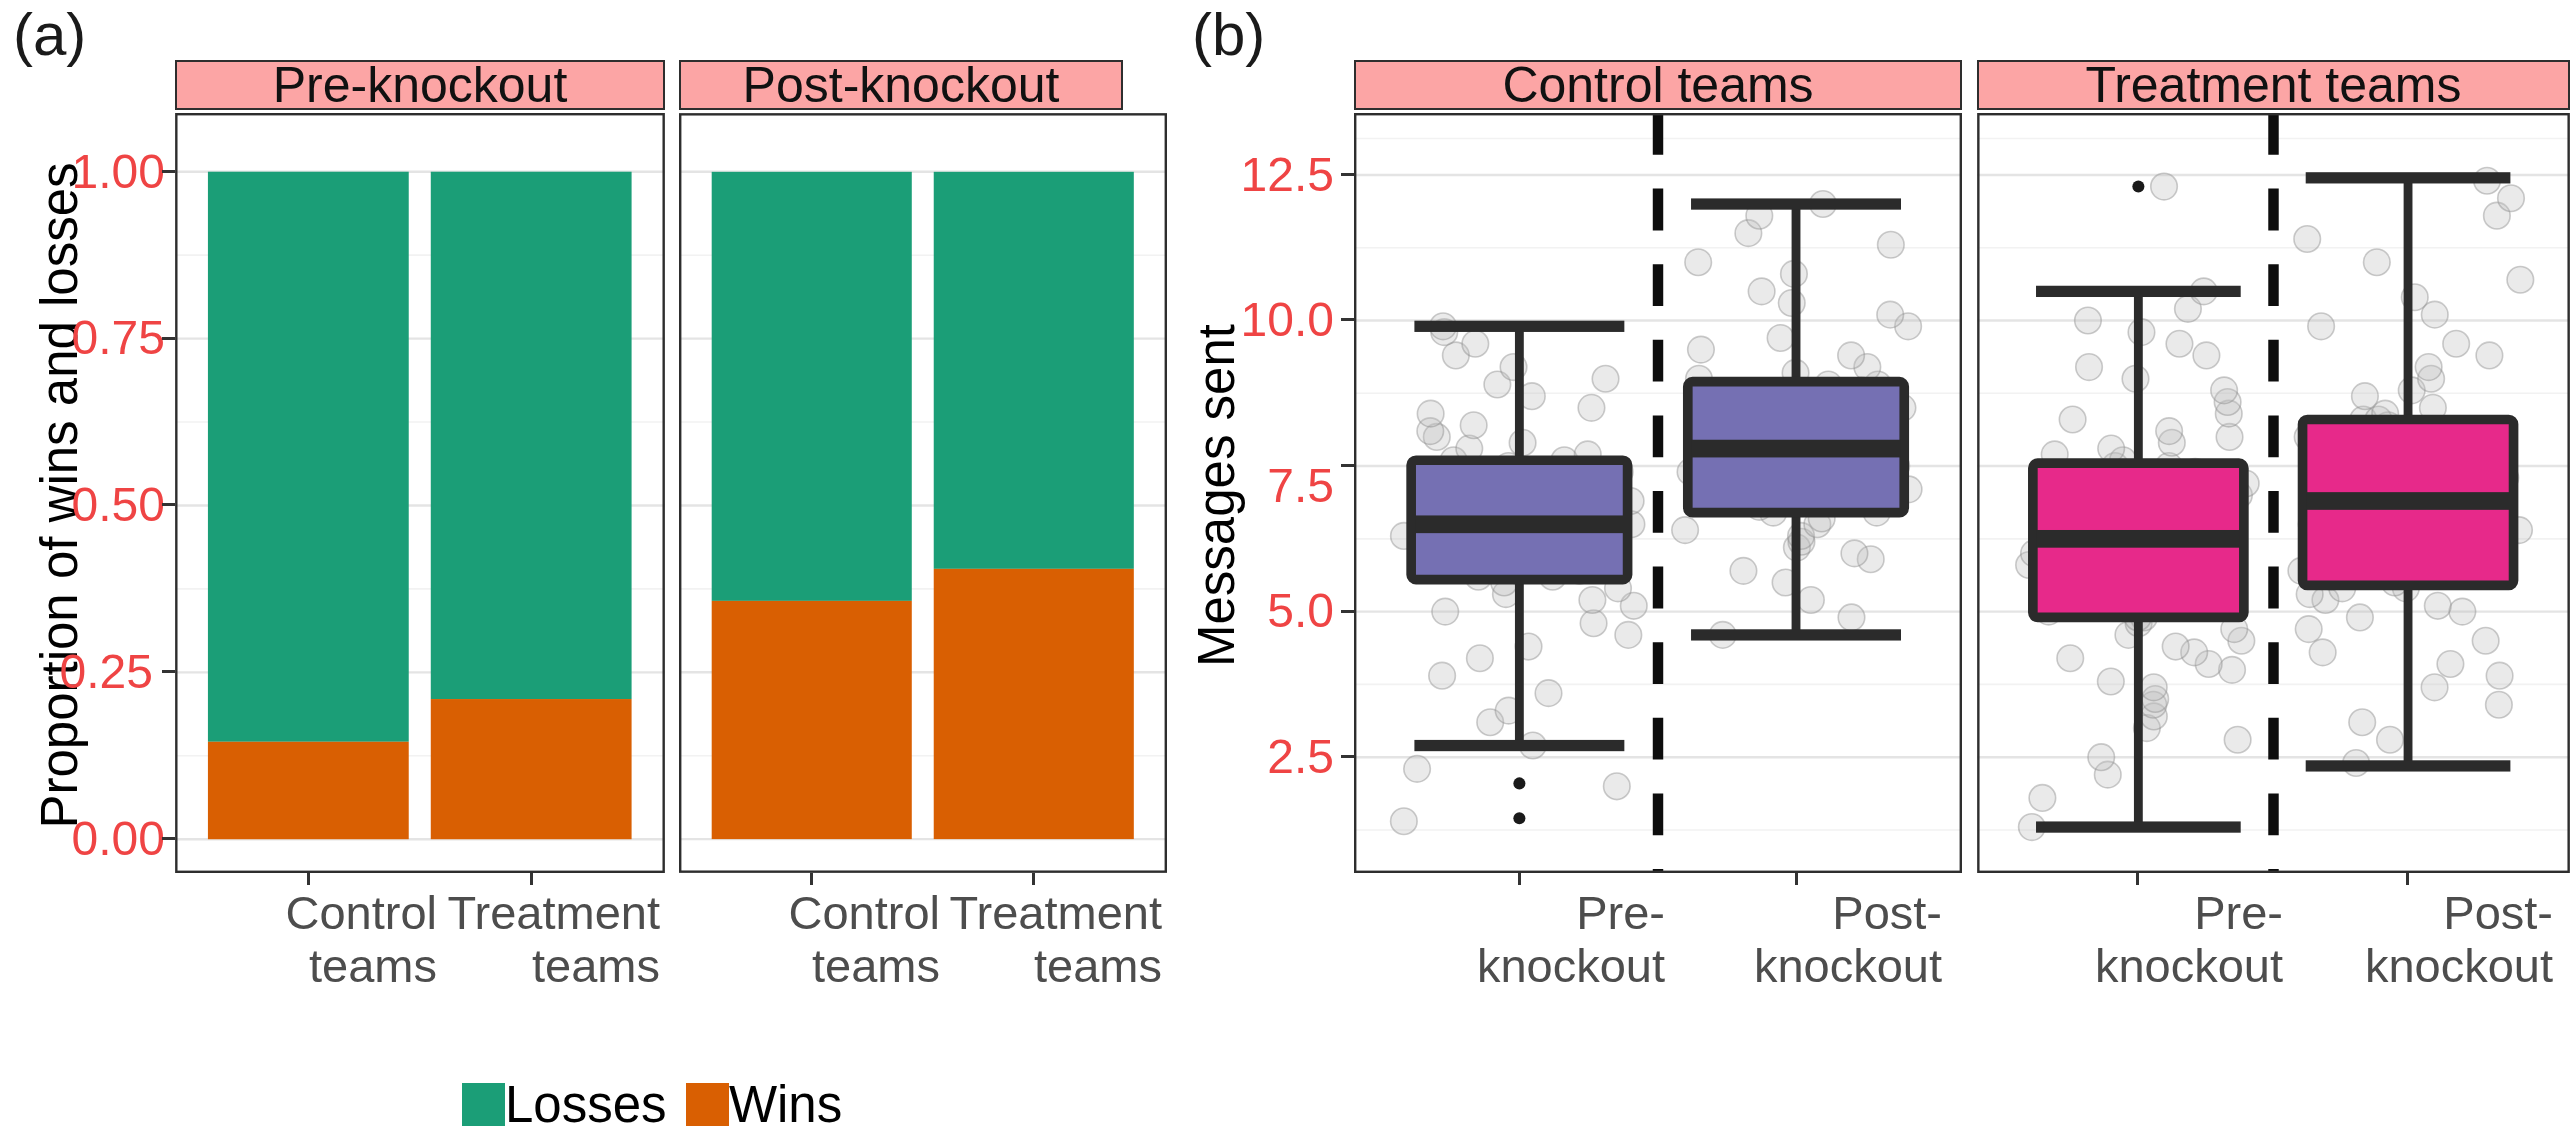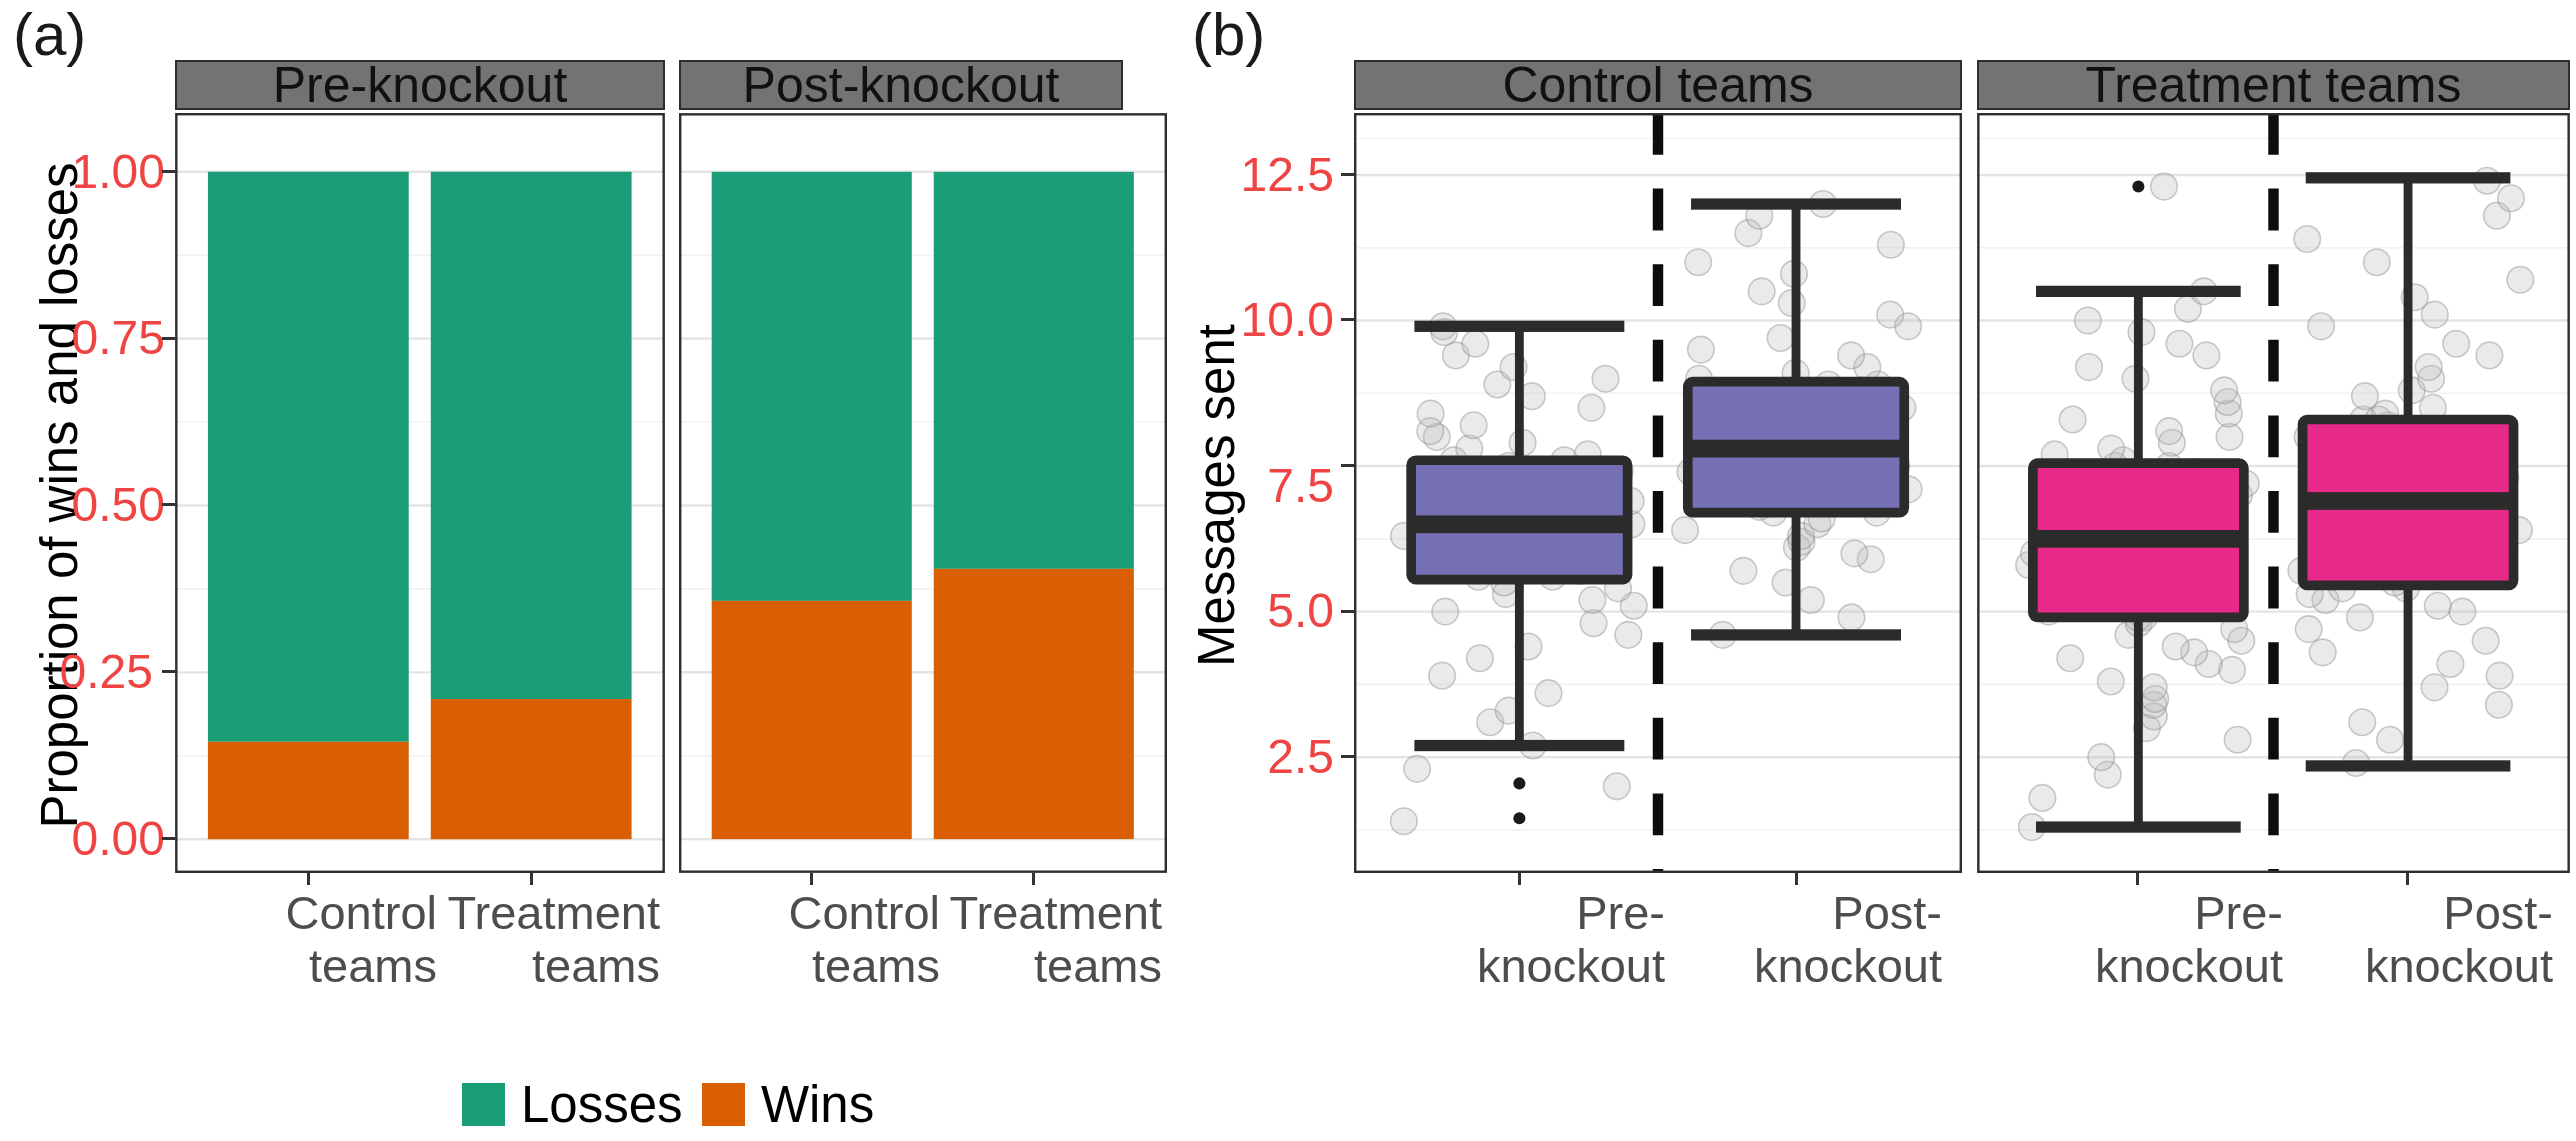--- a/index.html
+++ b/index.html
@@ -17,42 +17,42 @@
   .y-axis-title{
     position:absolute;
     font-size:51px;color:#000000;
     transform:rotate(-90deg);
     transform-origin:center center;
     white-space:nowrap;
     text-align:center;
   }
   .strip{
     position:absolute;top:60px;height:50px;
-    background:#737373;
+    background:#fca5a5;
     border:2.4px solid #2e2e2e;
     box-sizing:border-box;
     display:flex;align-items:center;justify-content:center;
     font-size:50px;color:#111111;
   }
   .facet-svg{position:absolute;top:113px;}
   .ytick-label{
     position:absolute;width:137px;text-align:right;
     font-size:48px;color:#ef4444;line-height:51px;
   }
   .tickmark{position:absolute;background:#333333;}
   .xtick-label{
     position:absolute;text-align:right;
     font-size:47px;color:#4d4d4d;line-height:53px;
     white-space:pre-line;
   }
   #legend{
     position:absolute;left:462px;top:1079px;
     display:flex;align-items:center;gap:19.3px;
   }
-  .legend-item{display:flex;align-items:center;gap:16px;}
+  .legend-item{display:flex;align-items:center;}
   .legend-swatch{width:43px;height:43px;}
   .legend-label{font-size:51px;color:#000000;line-height:1;}
 </style>
 </head>
 <body>
 
 <div id="figure">
 
   <div class="panel-letter" style="left:13px;">(a)</div>
   <div class="panel-letter" style="left:1192px;">(b)</div>

